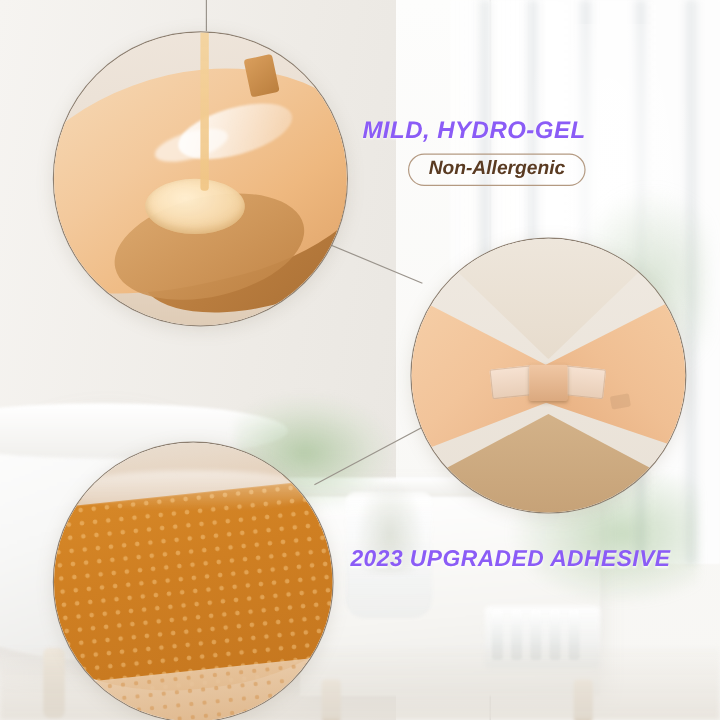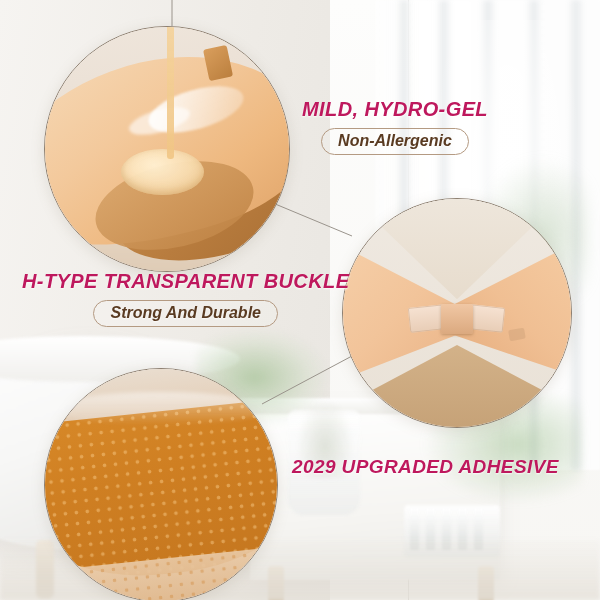--- a/index.html
+++ b/index.html
@@ -148,21 +148,21 @@
   .c3-botdots{position:absolute;left:-10%;bottom:-6%;width:120%;height:24%;transform:rotate(-6deg);
       background-image:radial-gradient(circle,rgba(208,138,62,.42) 1.5px,rgba(255,255,255,0) 2.1px);
       background-size:11px 11px;}
   .c3-gloss{position:absolute;left:4%;top:10%;width:92%;height:14%;
       border-radius:50%;background:linear-gradient(180deg,rgba(255,255,255,.5),rgba(255,255,255,0));
       filter:blur(2px);}
 
   
   .callout{position:absolute;}
   .headline{
-      font-style:italic;font-weight:bold;color:#be185d;
+      font-style:italic;font-weight:bold;color:#8b5cf6;
       letter-spacing:.4px;white-space:nowrap;
       text-shadow:0 1px 2px rgba(255,255,255,.85);}
   .pill{display:inline-block;border:1px solid #b49a82;border-radius:14px;
       padding:3px 16px 4px 16px;margin-top:7px;
       font-style:italic;font-weight:bold;color:#5a3b22;white-space:nowrap;
       background:rgba(255,255,255,.14);
       text-shadow:0 1px 2px rgba(255,255,255,.85);}
 </style>
 </head>
 <body>
@@ -251,29 +251,23 @@
       <div class="c3-dots"></div>
       <div class="c3-topband"></div>
       <div class="c3-botband"></div>
       <div class="c3-botdots"></div>
       <div class="c3-gloss"></div>
     </div>
   </div>
 
   <div class="callout" style="left:302px;top:98px;">
     <div class="headline" style="font-size:20px;">MILD, HYDRO-GEL</div>
-    <div style="text-align:center;width:100%;">
+    <div style="text-align:right;width:100%;">
       <span class="pill" style="font-size:16px;">Non-Allergenic</span>
     </div>
   </div>
 
-  <div class="callout" style="left:22px;top:270px;">
-    <div class="headline" style="font-size:20px;">H-TYPE TRANSPARENT BUCKLE</div>
-    <div style="text-align:center;width:100%;">
-      <span class="pill" style="font-size:16px;">Strong And Durable</span>
-    </div>
-  </div>
 
   <div class="callout" style="left:292px;top:456px;">
-    <div class="headline" style="font-size:19px;">2029 UPGRADED ADHESIVE</div>
+    <div class="headline" style="font-size:19px;">2023 UPGRADED ADHESIVE</div>
   </div>
 
 </div>
 
 </body></html>

